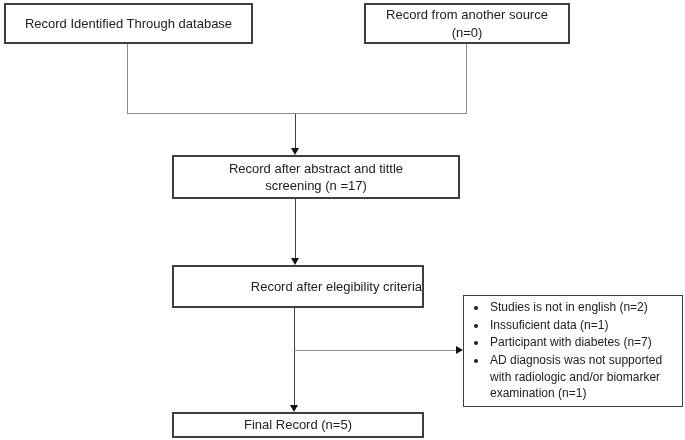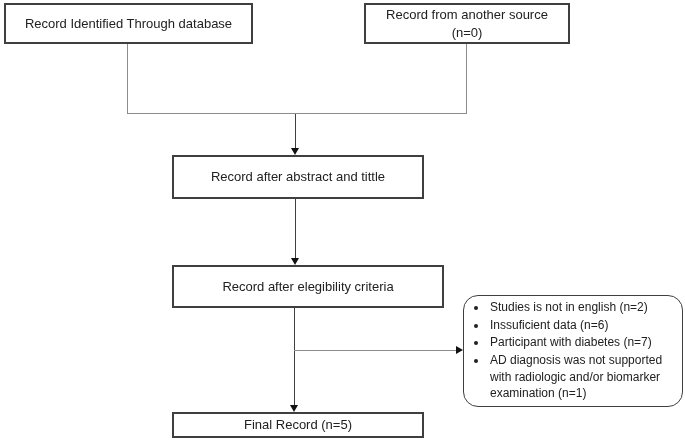--- a/index.html
+++ b/index.html
@@ -79,41 +79,42 @@
     <div class="bline">(n=0)</div>
   </div>
 
   <div class="conn gray" style="left:127px;top:44px;width:1px;height:70px;"></div>
   <div class="conn gray" style="left:466px;top:44px;width:1px;height:70px;"></div>
   <div class="conn gray" style="left:127px;top:113px;width:340px;height:1px;"></div>
 
   <div class="conn dark" style="left:295px;top:114px;width:1px;height:35px;"></div>
   <div class="arr-down" style="left:291px;top:148px;"></div>
 
-  <div class="box" style="left:172px;top:155px;width:252px;height:44px;">
+  <div class="box" style="left:172px;top:155px;width:288px;height:44px;">
     <div class="bline">Record after abstract and tittle</div>
+    <div class="bline">screening (n =17)</div>
   </div>
 
   <div class="conn dark" style="left:295px;top:199px;width:1px;height:60px;"></div>
   <div class="arr-down" style="left:291px;top:258px;"></div>
 
-  <div class="box" style="left:172px;top:265px;width:272px;height:43px;">
+  <div class="box" style="left:172px;top:265px;width:252px;height:43px;align-items:flex-end;">
     <div class="bline">Record after elegibility criteria</div>
   </div>
 
   <div class="conn dark" style="left:294px;top:308px;width:1px;height:98px;"></div>
   <div class="arr-down" style="left:290px;top:405px;"></div>
 
   <div class="conn gray" style="left:294px;top:350px;width:162px;height:1px;"></div>
   <div class="arr-right" style="left:456px;top:346px;"></div>
 
-  <div class="exclusion" style="left:463px;top:295px;width:220px;height:112px;border-radius:15px;">
+  <div class="exclusion" style="left:463px;top:295px;width:220px;height:112px;">
     <ul>
       <li>Studies is not in english (n=2)</li>
-      <li>Inssuficient data (n=6)</li>
+      <li>Inssuficient data (n=1)</li>
       <li>Participant with diabetes (n=7)</li>
       <li>AD diagnosis was not supported with radiologic and/or biomarker examination (n=1)</li>
     </ul>
   </div>
 
   <div class="box" style="left:172px;top:412px;width:252px;height:26px;">
     <div class="bline">Final Record  (n=5)</div>
   </div>
 
 </div>

